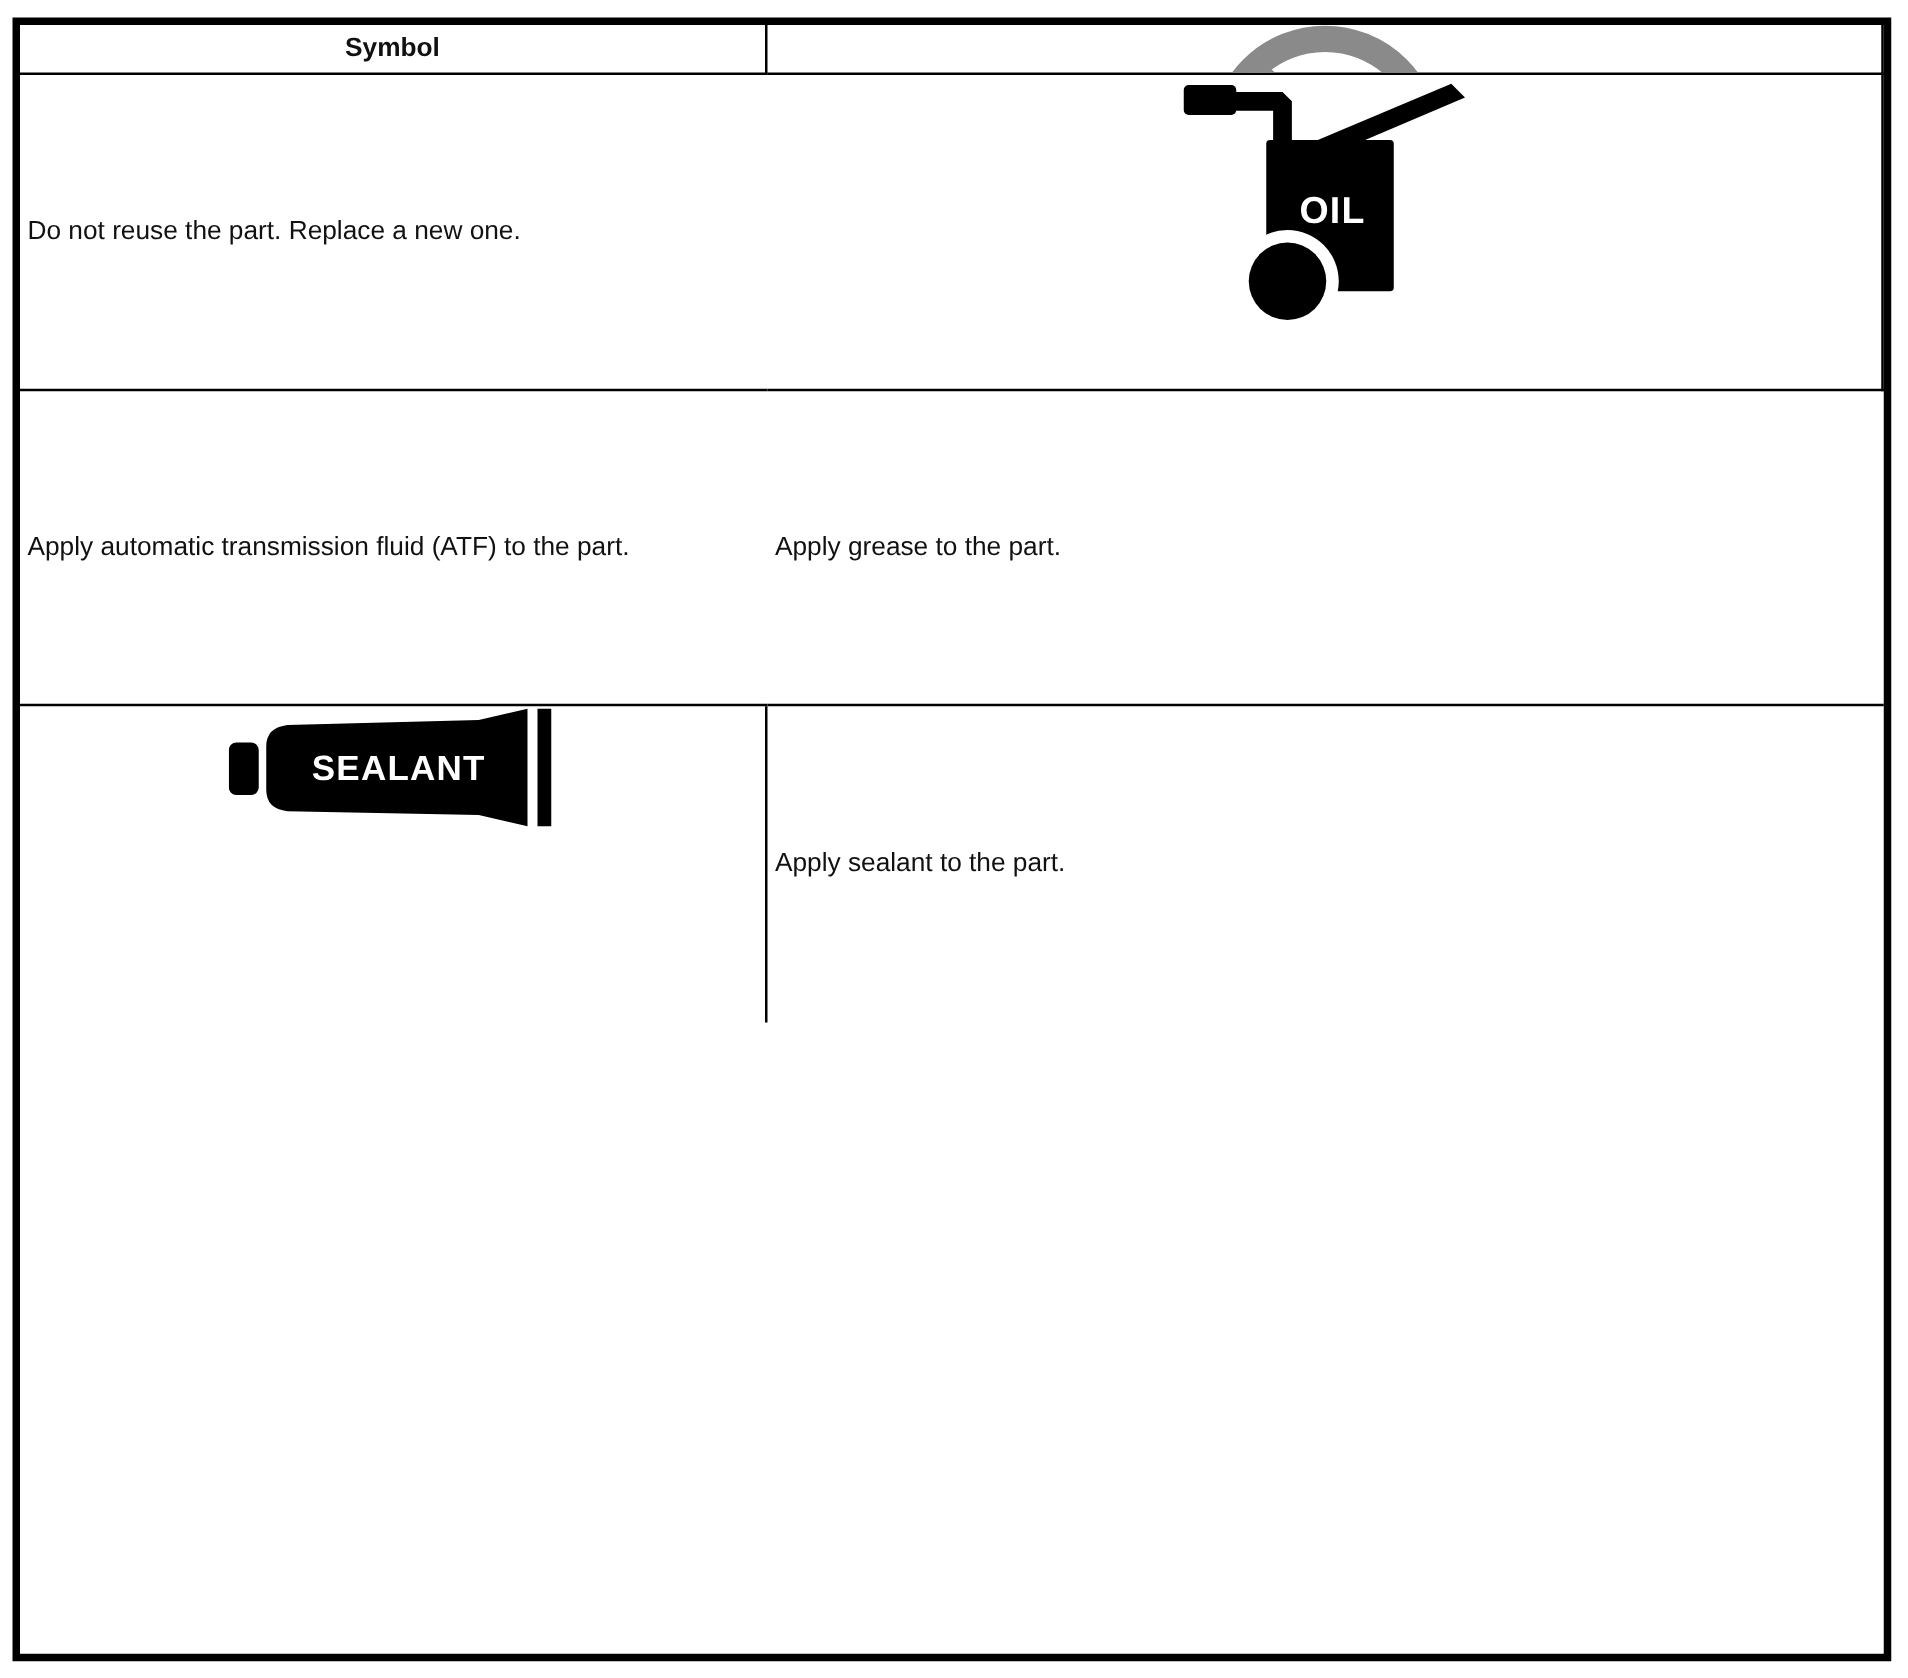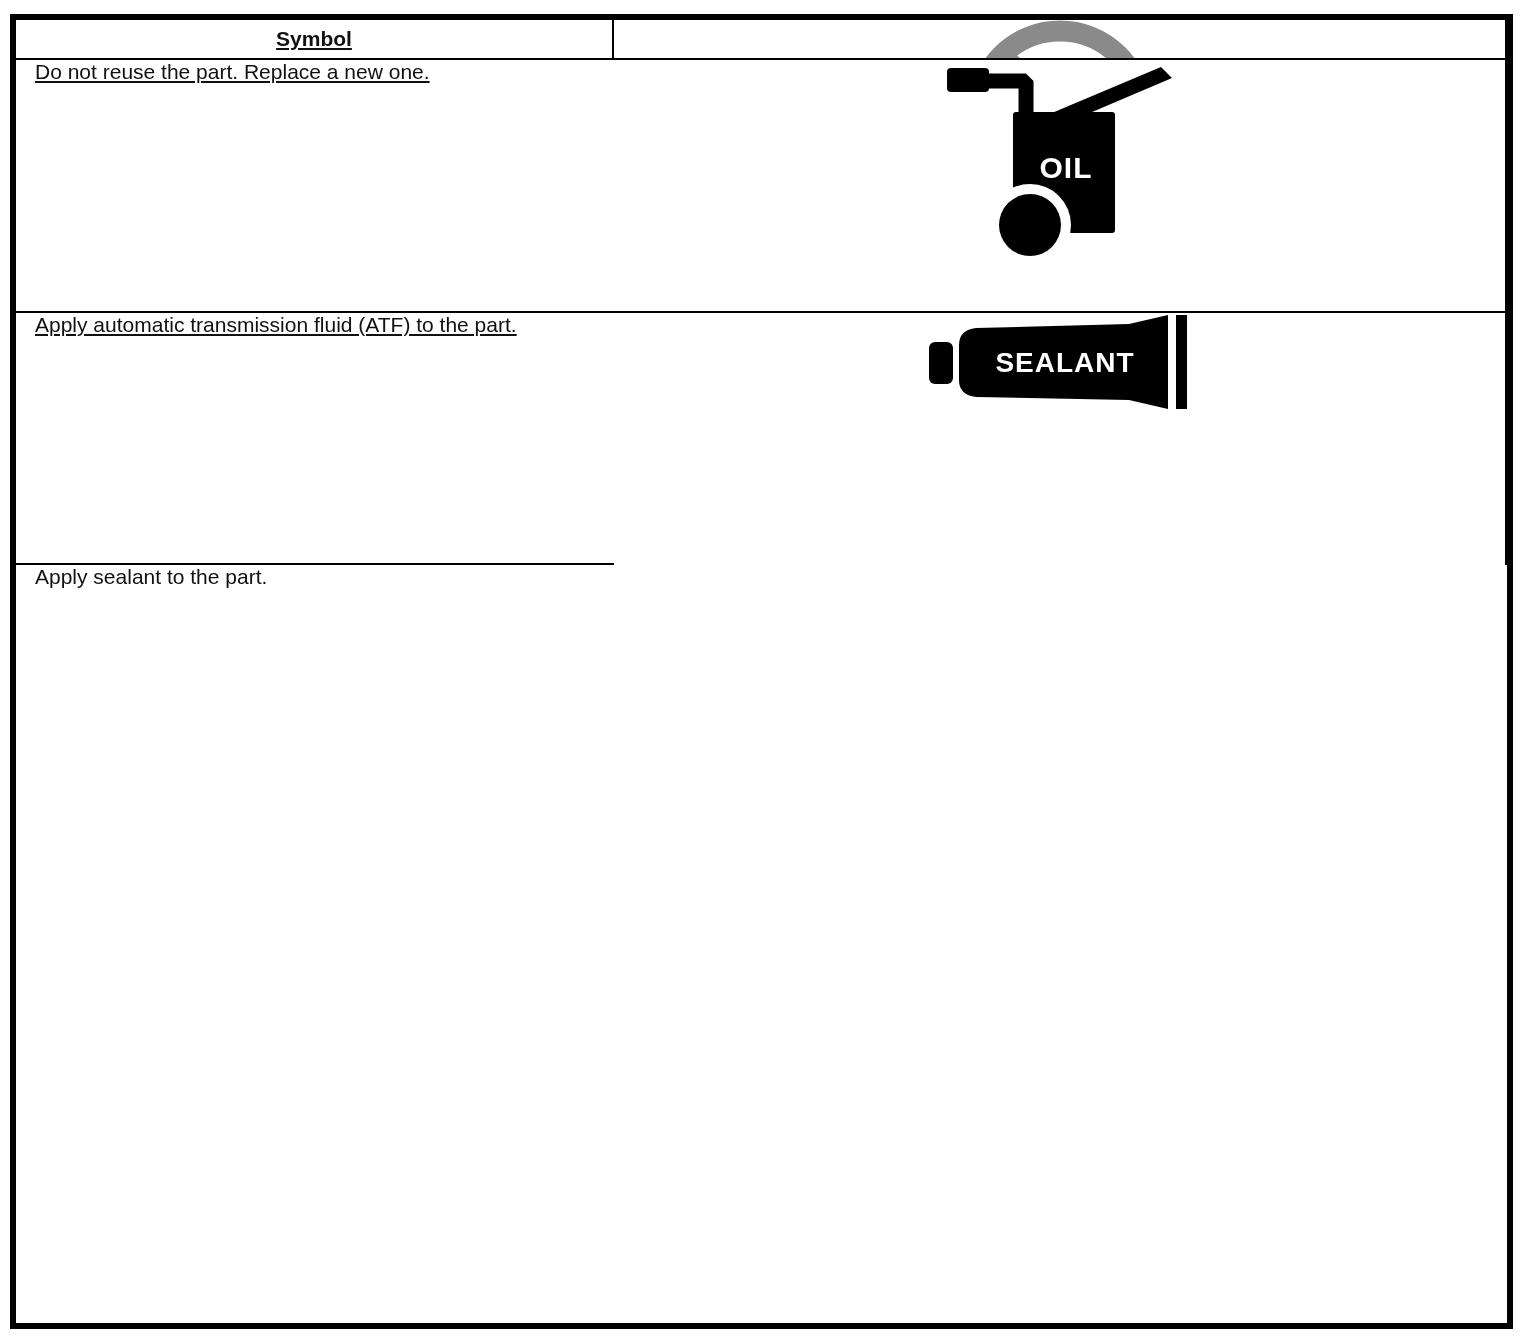--- a/index.html
+++ b/index.html
@@ -5,25 +5,25 @@
   html,body{margin:0;padding:0;background:#ffffff;}
   body{width:1526px;height:1342px;position:relative;font-family:"Liberation Sans",sans-serif;color:#111;}
   .tbl{
     position:absolute;left:10px;top:14px;width:1503px;height:1315px;
     border:6px solid #000;box-sizing:border-box;
     display:grid;grid-template-columns:598px 1fr;grid-template-rows:40px 1fr 1fr 1fr 1fr 1fr;
     background:#fff;
   }
   .cell{box-sizing:border-box;overflow:hidden;}
   .col-sym{border-right:2px solid #000;}
-  .rowline{border-bottom:2px solid #000;text-decoration:underline;}
+  .rowline{border-bottom:2px solid #000;}
   .hcell{display:flex;align-items:center;justify-content:center;
          font-weight:bold;font-size:21px;}
   .symcell{display:flex;align-items:flex-start;justify-content:center;}
-  .meancell{display:flex;align-items:flex-start;padding-left:19px;font-size:21px;}
+  .meancell{display:flex;align-items:center;padding-left:6px;font-size:21px;}
   svg text{font-family:"Liberation Sans",sans-serif;font-weight:bold;fill:#ffffff;}
 </style>
 </head>
 <body>
 
 <div class="tbl">
 
   <div class="cell col-sym rowline hcell">
     <span>Symbol</span>
   </div>
@@ -47,20 +47,23 @@
       <circle cx="88" cy="165" r="41" fill="#fff"></circle>
       <circle cx="88" cy="165" r="31" fill="#000"></circle>
       <text x="124" y="118" font-size="30" letter-spacing="1" text-anchor="middle">OIL</text>
     </svg>
   </div>
 
   <div class="cell rowline meancell">
     <span>Apply automatic transmission fluid (ATF) to the part.</span>
   </div>
 
+  <div class="cell rowline meancell">
+    <span>Apply grease to the part.</span>
+  </div>
 
   <div class="cell col-sym symcell">
     <svg width="262" height="100" viewBox="0 0 262 100">
       <rect x="0" y="29" width="24" height="42" rx="6" fill="#000"></rect>
       <path d="M47,15 L200,11 L239,2 L239,96 L200,87 L47,84 Q30,82 30,67 L30,32 Q30,17 47,15 Z" fill="#000"></path>
       <rect x="247" y="2" width="11" height="94" fill="#000"></rect>
       <text x="136" y="59" font-size="28" letter-spacing="1" text-anchor="middle">SEALANT</text>
     </svg>
   </div>
   <div class="cell meancell">

